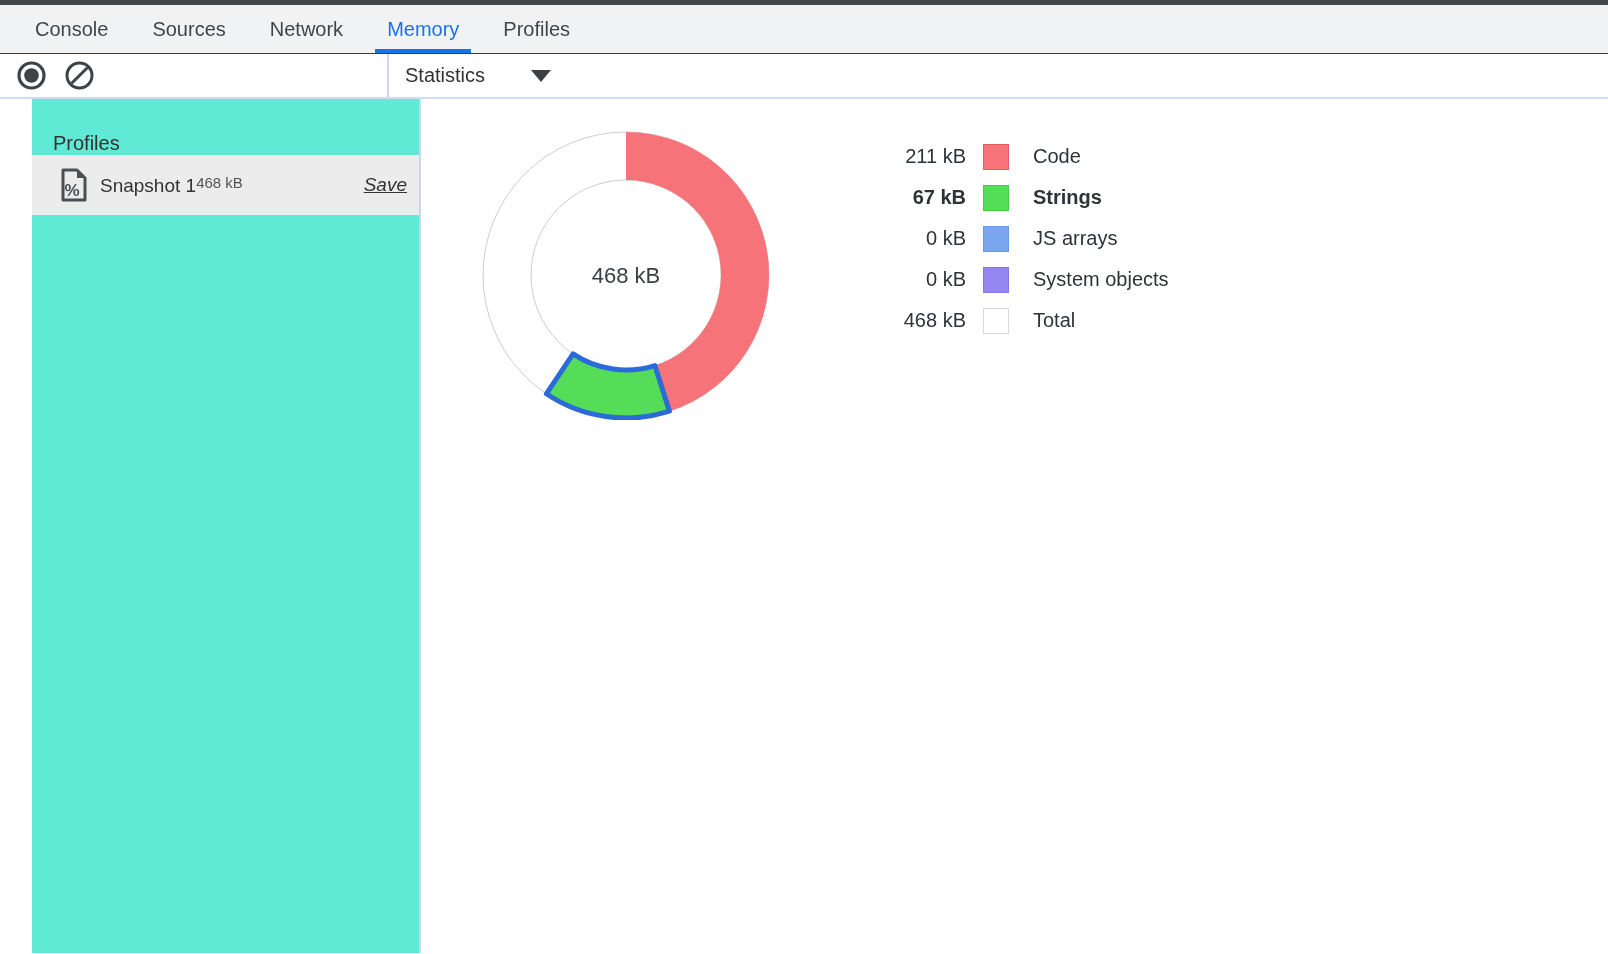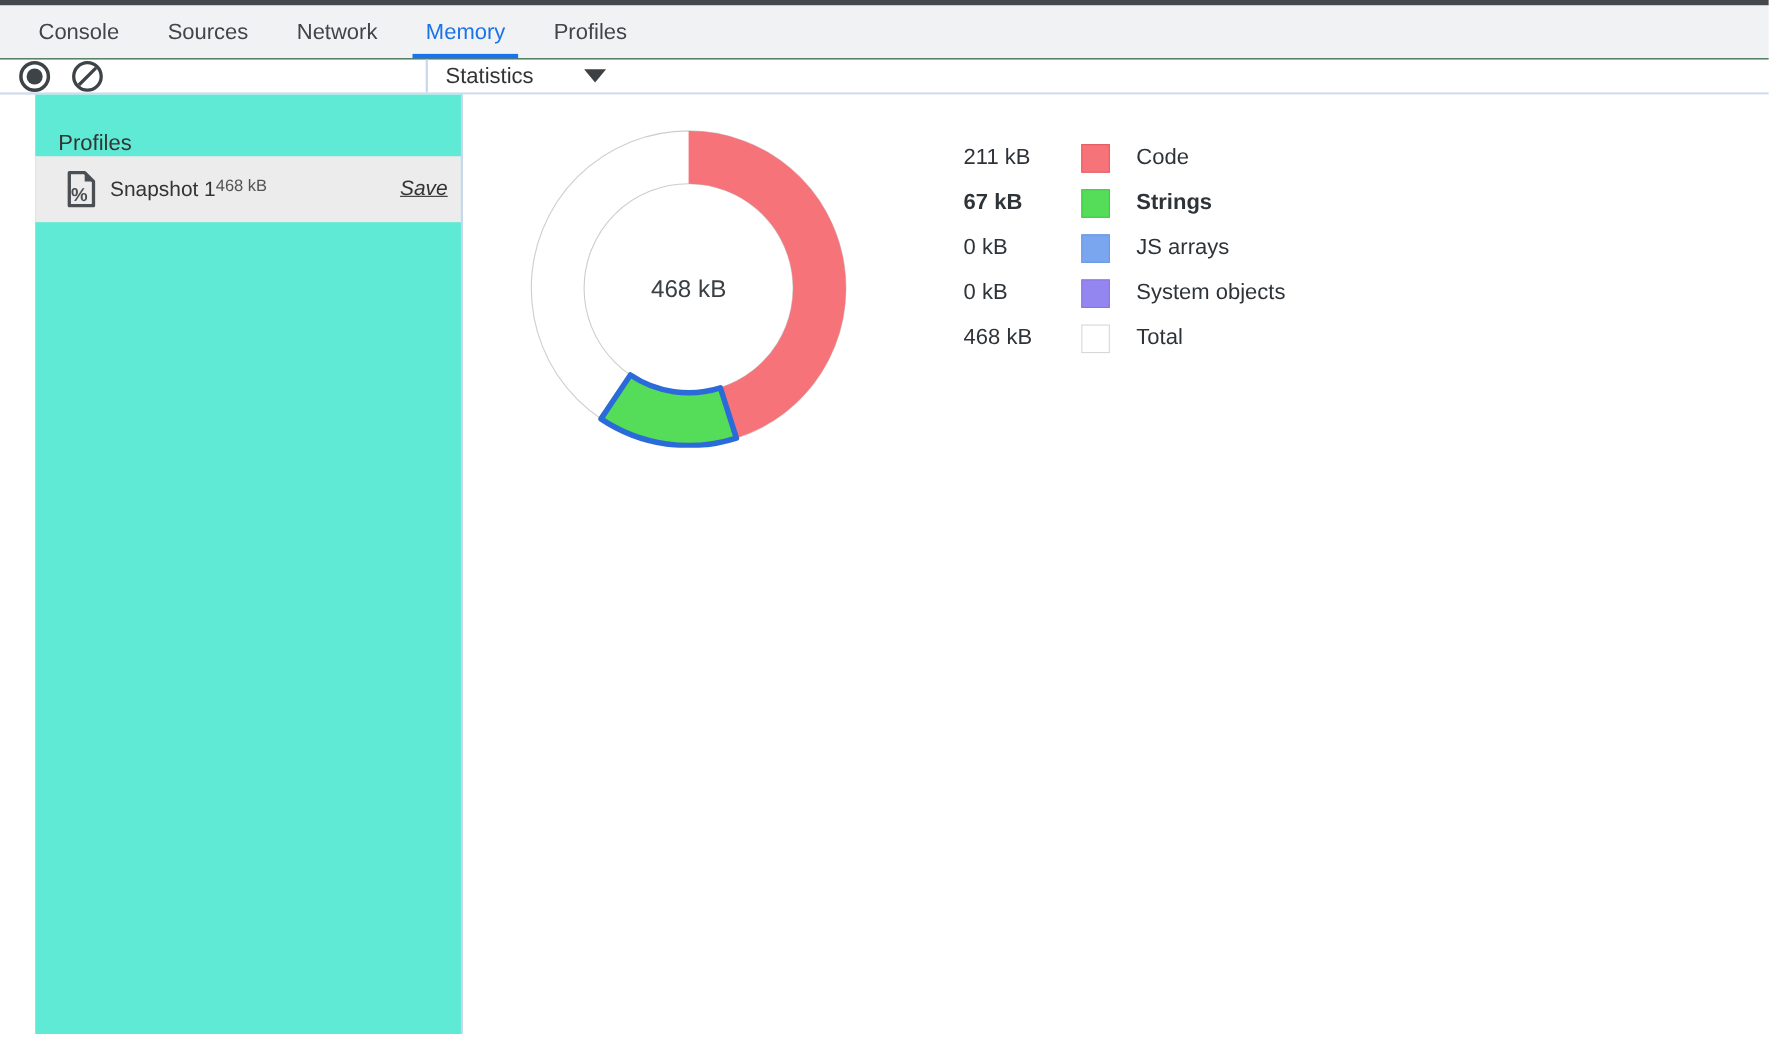--- a/index.html
+++ b/index.html
@@ -8,21 +8,21 @@
 
   .top-strip { height:5px; background:#45484b; }
 
   .tab-bar { height:49px; background:#f1f2f4; border-bottom:1px solid #14532d;
              display:flex; align-items:stretch; padding-left:13px; }
   .tab { display:flex; align-items:center; padding:0 12px; margin:0 10px;
          font-size:20px; color:#40454a; cursor:default; border-bottom:4px solid transparent;
          padding-top:4px; }
   .tab.active { color:#1a73e8; border-bottom-color:#1a73e8; }
 
-  .toolbar-row { height:32px; display:flex; border-bottom:2px solid #cfdbee; }
+  .toolbar-row { height:45px; display:flex; border-bottom:2px solid #cfdbee; }
   .toolbar-left { width:389px; border-right:2px solid #c9d6ec; display:flex;
                   align-items:center; padding-left:16px; gap:17px; }
   .icon-btn { width:31px; height:31px; display:flex; align-items:center;
               justify-content:center; cursor:pointer; }
   .toolbar-right { flex:1; display:flex; align-items:center; padding-left:16px; }
   .dropdown { display:flex; align-items:center; cursor:pointer; }
   .dropdown-label { font-size:20px; color:#333; }
   .dropdown-caret { width:0; height:0; margin-left:46px;
                     border-left:10px solid transparent; border-right:10px solid transparent;
                     border-top:12px solid #3c4043; }
@@ -39,21 +39,21 @@
   .snapshot-size { font-size:15px; color:#545454; line-height:18px; }
   .save-link { margin-left:auto; margin-right:12px; font-size:19px; color:#333;
                text-decoration:underline; cursor:pointer;font-style:italic; }
 
   .main { flex:1; position:relative; background:#fff; }
   #donut { position:absolute; left:60px; top:31px; }
   .legend { position:absolute; left:455px; top:44px; }
   .legend-row { display:flex; align-items:center; height:27px; margin-bottom:14px;
                 font-size:20px; color:#2e3338; }
   .legend-row.bold { font-weight:bold; }
-  .legend-value { display:inline-block; width:90px; }
+  .legend-value { display:inline-block; width:90px; text-align:right; }
   .legend-swatch { display:inline-block; width:26px; height:26px; margin-left:17px;
                    border:1px solid transparent; }
   .legend-label { margin-left:24px; white-space:nowrap; }
 </style>
 </head>
 <body>
 
 <div class="top-strip"></div>
 
 <div class="tab-bar" id="tab-bar">

